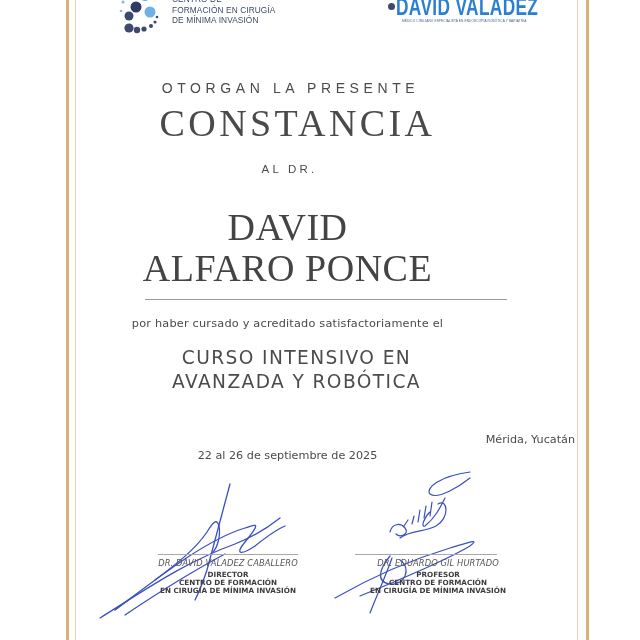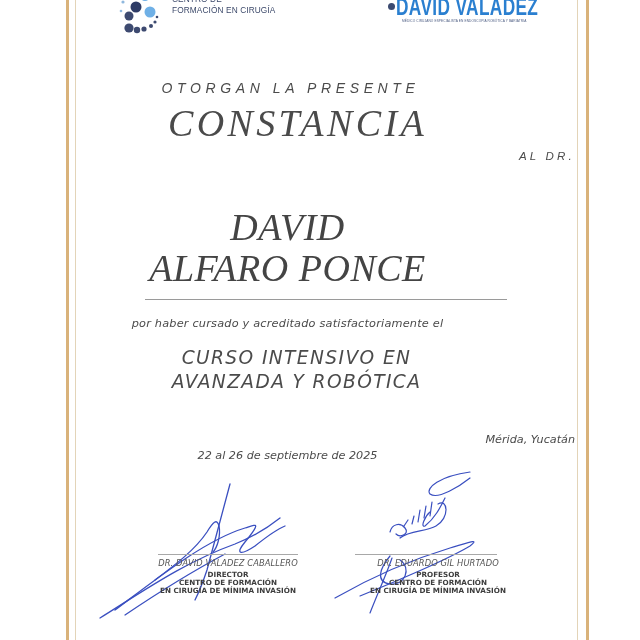--- a/index.html
+++ b/index.html
@@ -27,25 +27,25 @@
     .logo-right-title {
       position: absolute; left: 8px; top: 0; font-family: "Liberation Sans", sans-serif;
       font-weight: bold; font-size: 24px; line-height: 26px; color: #2a7fd0;
       transform: scaleX(0.72); transform-origin: left top; letter-spacing: 0.5px; white-space: nowrap;
     }
     .logo-right-sub {
       position: absolute; left: 14px; top: 25px; font-family: "Liberation Sans", sans-serif;
       font-size: 3.2px; color: #4a5a80; white-space: nowrap; text-transform: uppercase; letter-spacing: 0.1px;
     }
 
-    .center { position: absolute; left: 0; width: 575px; text-align: center; white-space: nowrap; font-style: italic; }
+    .center { position: absolute; left: 0; width: 575px; text-align: center; white-space: nowrap; }
 
     .otorgan { top: 80px; font-family: "Liberation Sans", sans-serif; font-size: 14px; letter-spacing: 4.6px; color: #4b4b4b; padding-left: 6px; }
     .constancia { top: 101px; font-family: "Liberation Serif", serif; font-size: 38px; letter-spacing: 3.4px; color: #4a4a4a; padding-left: 20px; }
-    .al-dr { top: 150px; font-family: "Liberation Sans", sans-serif; font-size: 11.5px; letter-spacing: 3.2px; color: #4b4b4b; padding-left: 4px; text-align: right; }
+    .al-dr { top: 163px; font-family: "Liberation Sans", sans-serif; font-size: 11.5px; letter-spacing: 3.2px; color: #4b4b4b; padding-left: 4px; }
 
     .name-line1 { top: 205px; font-family: "Liberation Serif", serif; font-size: 38px; color: #444; letter-spacing: 0.5px; }
     .name-line2 { top: 246px; font-family: "Liberation Serif", serif; font-size: 38px; color: #444; letter-spacing: 0.5px; }
     .name-divider { position: absolute; left: 145px; top: 299px; width: 362px; height: 1px; background: #9a9a9a; }
 
     .por-haber { top: 317px; font-family: "DejaVu Sans", sans-serif; font-size: 11.3px; color: #4a4a4a; letter-spacing: 0.2px; }
 
     .course { top: 346px; font-family: "DejaVu Sans", sans-serif; font-size: 18.6px; line-height: 24px; color: #4b4b4b; letter-spacing: 1.4px; padding-left: 18px; }
     .course div { white-space: nowrap; }
 
@@ -85,20 +85,21 @@
     <circle cx="20" cy="36" r="3.2" fill="#3d4a70"></circle>
     <circle cx="27" cy="35" r="2.6" fill="#3d4a70"></circle>
     <circle cx="34" cy="32" r="2" fill="#3d4a70"></circle>
     <circle cx="38" cy="28" r="1.6" fill="#3d4a70"></circle>
     <circle cx="40" cy="23" r="1.3" fill="#3d4a70"></circle>
     <circle cx="4" cy="17" r="1.3" fill="#8fb8de"></circle>
   </svg>
   <div class="logo-left-text">
     <div>CENTRO DE</div>
     <div>FORMACIÓN EN CIRUGÍA</div>
+    <div>DE MÍNIMA INVASIÓN</div>
   </div>
 </div>
 
 <div class="logo-right">
   <div class="logo-right-badge"></div>
   <div class="logo-right-title">DAVID VALADEZ</div>
   <div class="logo-right-sub">MÉDICO CIRUJANO ESPECIALISTA EN ENDOSCOPIA ROBÓTICA Y BARIATRÍA</div>
 </div>
 
 <div class="center otorgan">OTORGAN LA PRESENTE</div>

